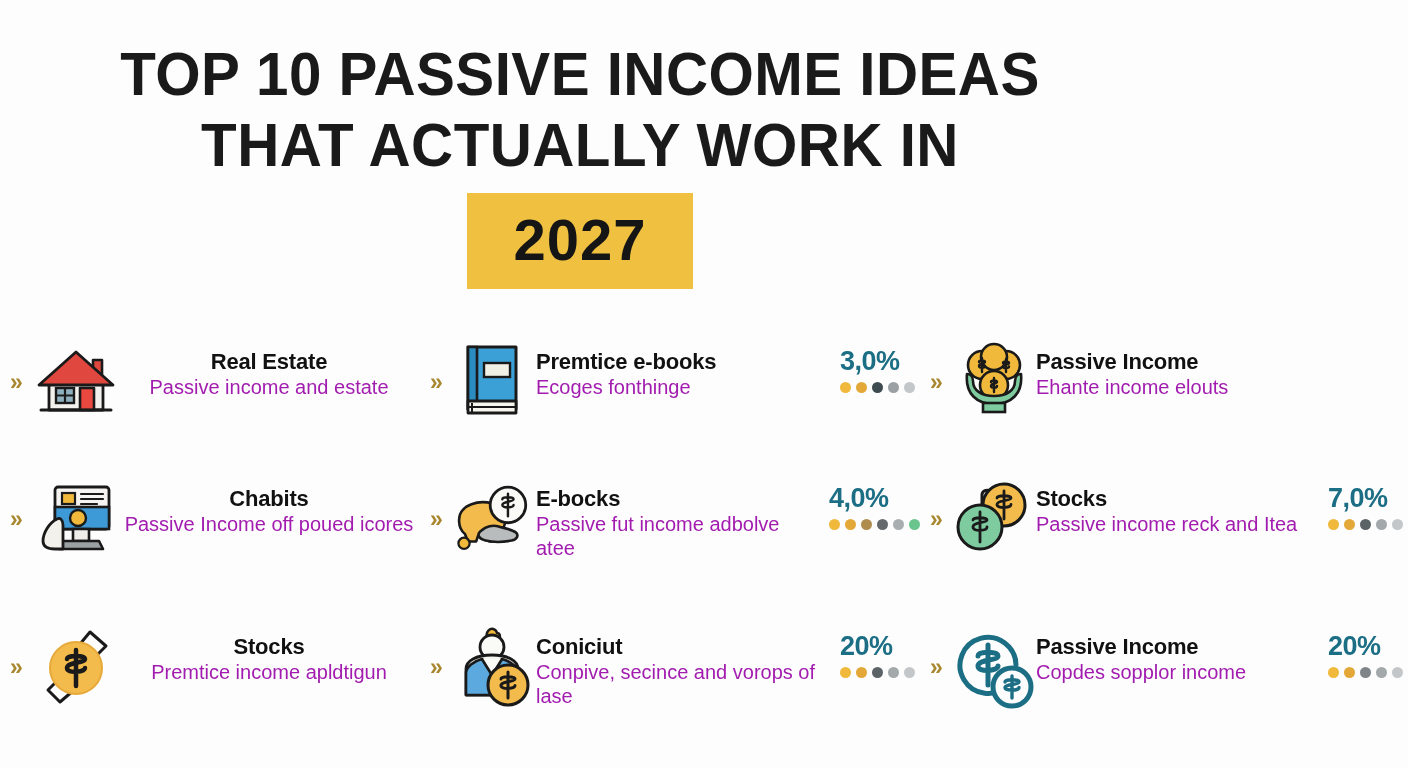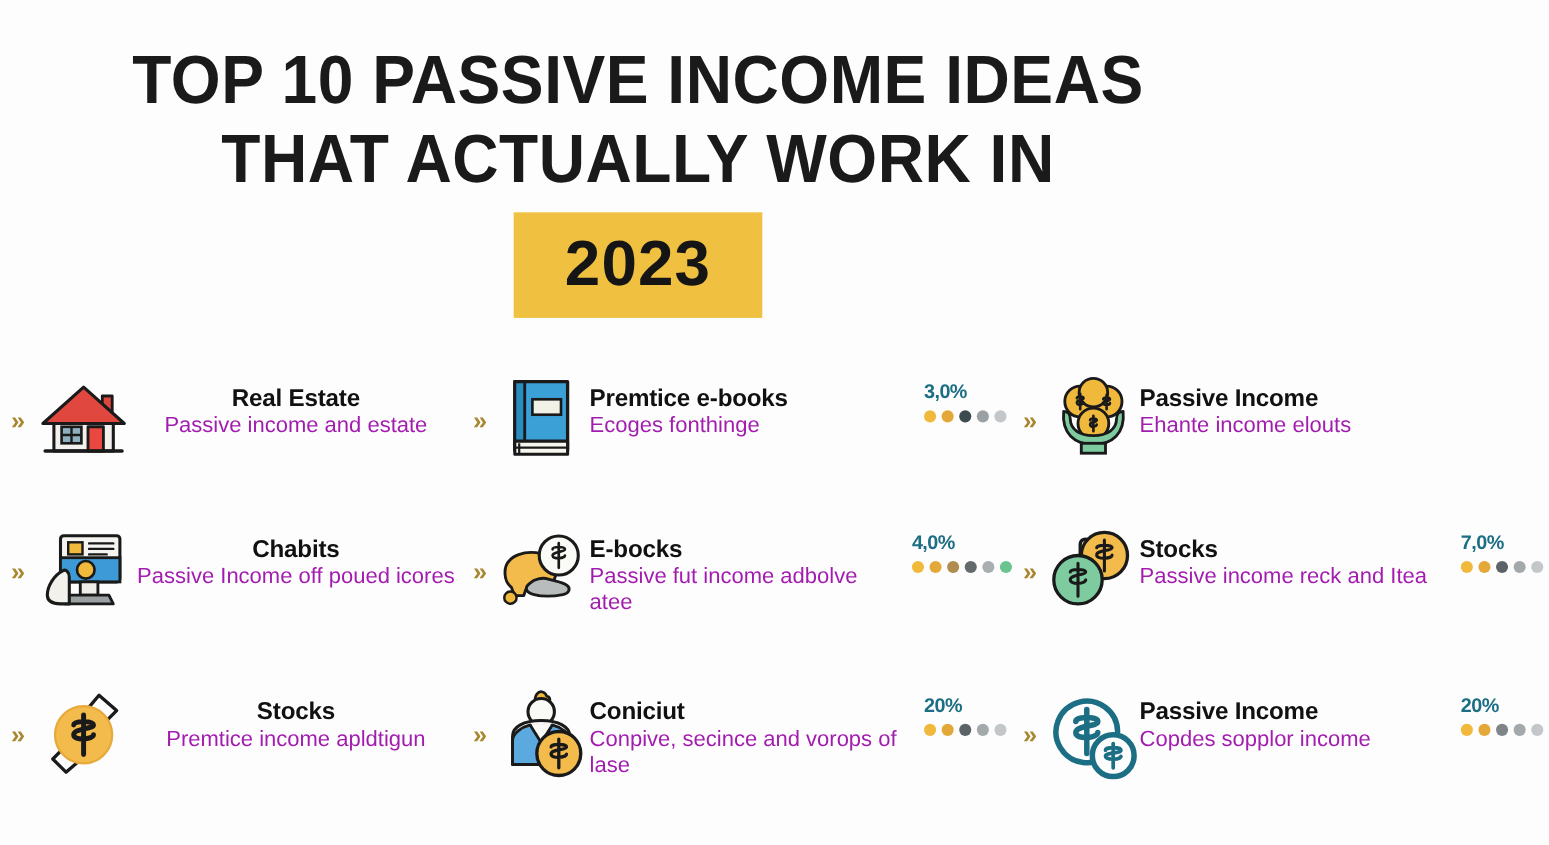--- a/index.html
+++ b/index.html
@@ -70,41 +70,41 @@
   }
   .item-desc {
     font-size:20px; color:#a21caf; font-weight:400;
     line-height:1.17; margin-top:2px;
   }
   .metric {
     flex:0 0 auto; padding-top:12px; padding-left:6px;
     text-align:left; min-width:86px;
   }
   .pct {
-    font-size:18px; font-weight:bold; color:#1C6E85;
+    font-size:27px; font-weight:bold; color:#1C6E85;
     line-height:1.05; letter-spacing:-0.5px; white-space:nowrap;
   }
   .dots { margin-top:7px; display:flex; gap:5px; }
   .dot { width:11px; height:11px; border-radius:50%; display:block; }
 
   
   .c1 .texts { padding-right:4px;text-align:center; }
   .c2 .icon-box { flex:0 0 86px; width:86px; }
   .c3 .icon-box { flex:0 0 86px; width:86px; }
 </style>
 </head>
 <body>
 
 <div class="infographic">
 
   <div class="header">
     <div class="title-line">TOP 10 PASSIVE INCOME IDEAS</div>
     <div class="title-line">THAT ACTUALLY WORK IN</div>
     <div class="year-wrap">
-      <div class="year-badge">2023</div>
+      <div class="year-badge">2027</div>
     </div>
   </div>
 
   <div class="grid">
       <div class="cell c1">
         <div class="chev">»</div>
         <div class="icon-box">
           <svg width="86" height="76" viewBox="0 0 86 76">
     <path d="M60 16h9v20h-9z" fill="#E0483F" stroke="#1A1A1A" stroke-width="2.6" stroke-linejoin="round"></path>
     <path d="M16 38h54v28H16z" fill="#F2F1EE" stroke="#1A1A1A" stroke-width="2.8" stroke-linejoin="round"></path>

